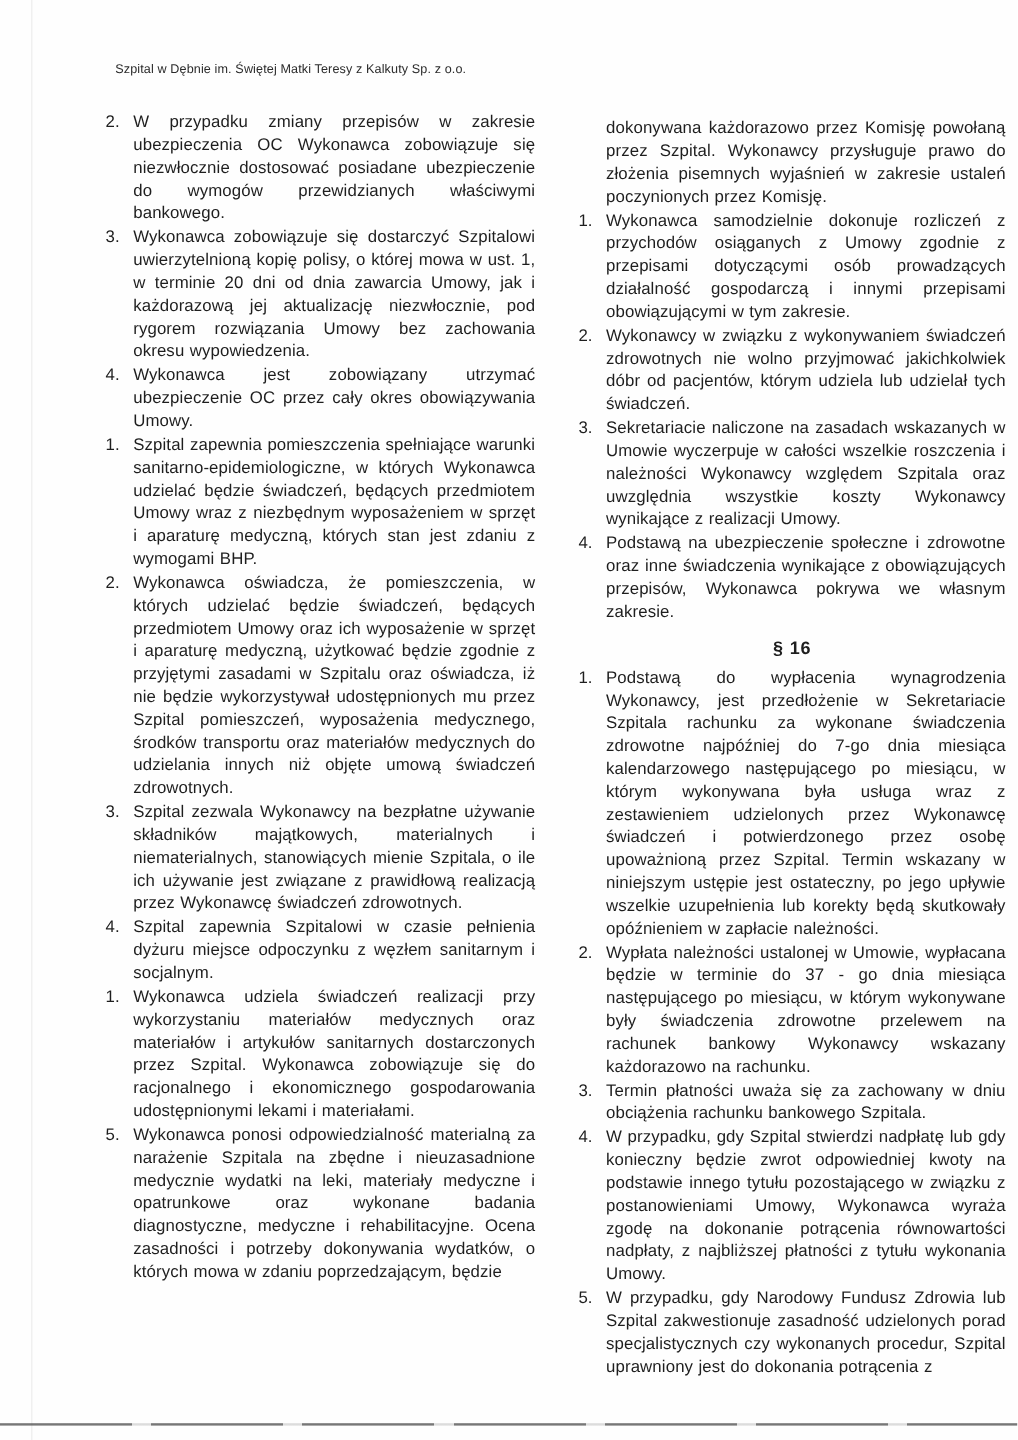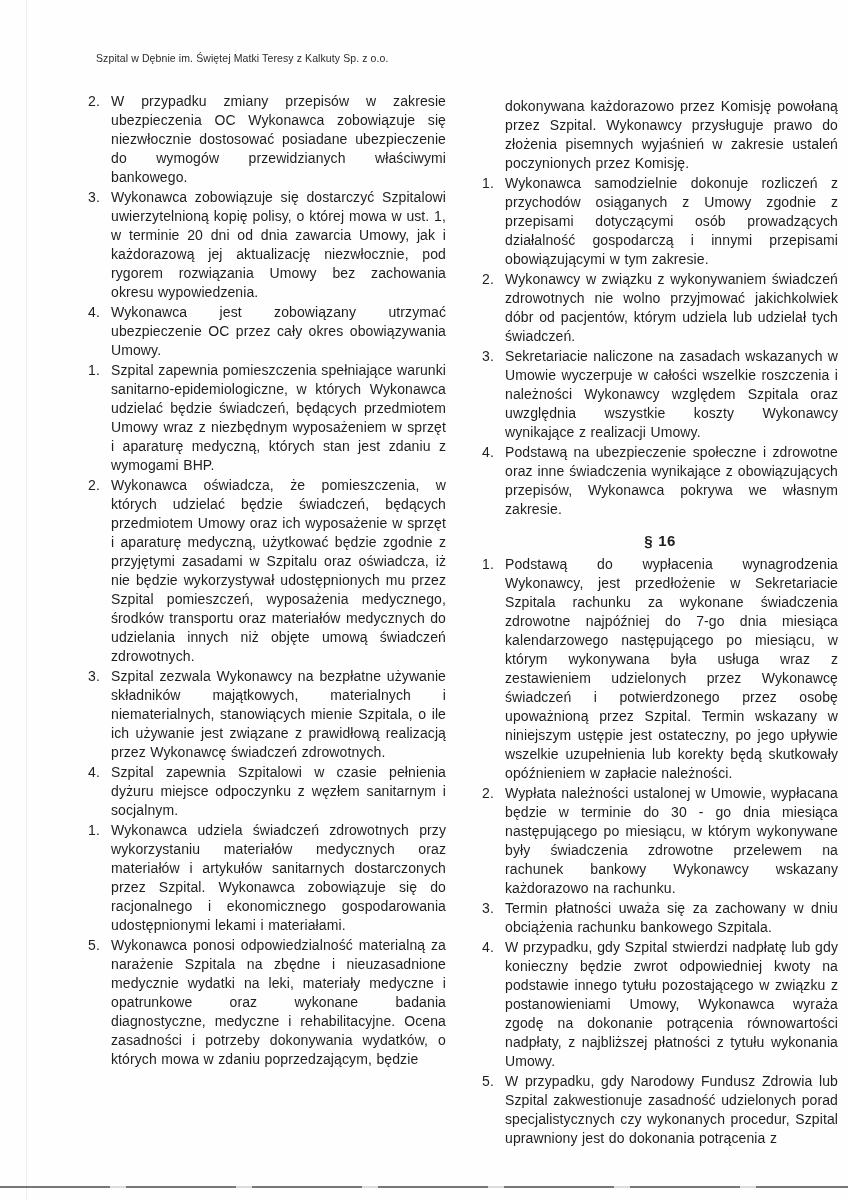--- a/index.html
+++ b/index.html
@@ -113,21 +113,21 @@
       <div class="item">
         <span class="num">3.</span>
         <span class="txt">Szpital zezwala Wykonawcy na bezpłatne używanie składników majątkowych, materialnych i niematerialnych, stanowiących mienie Szpitala, o ile ich używanie jest związane z prawidłową realizacją przez Wykonawcę świadczeń zdrowotnych.</span>
       </div>
       <div class="item">
         <span class="num">4.</span>
         <span class="txt">Szpital zapewnia Szpitalowi w czasie pełnienia dyżuru miejsce odpoczynku z węzłem sanitarnym i socjalnym.</span>
       </div>
       <div class="item">
         <span class="num">1.</span>
-        <span class="txt">Wykonawca udziela świadczeń zdrowotnych przy wykorzystaniu materiałów medycznych oraz materiałów i artykułów sanitarnych dostarczonych przez Szpital. Wykonawca zobowiązuje się do racjonalnego i ekonomicznego gospodarowania udostępnionymi lekami i materiałami.</span>
+        <span class="txt">Wykonawca udziela świadczeń realizacji przy wykorzystaniu materiałów medycznych oraz materiałów i artykułów sanitarnych dostarczonych przez Szpital. Wykonawca zobowiązuje się do racjonalnego i ekonomicznego gospodarowania udostępnionymi lekami i materiałami.</span>
       </div>
       <div class="item">
         <span class="num">5.</span>
         <span class="txt">Wykonawca ponosi odpowiedzialność materialną za narażenie Szpitala na zbędne i nieuzasadnione medycznie wydatki na leki, materiały medyczne i opatrunkowe oraz wykonane badania diagnostyczne, medyczne i rehabilitacyjne. Ocena zasadności i potrzeby dokonywania wydatków, o których mowa w zdaniu poprzedzającym, będzie</span>
       </div>
     </div>
   <div class="col col-right">
       <div class="item">
         <span class="num"></span>
         <span class="txt">dokonywana każdorazowo przez Komisję powołaną przez Szpital. Wykonawcy przysługuje prawo do złożenia pisemnych wyjaśnień w zakresie ustaleń poczynionych przez Komisję.</span>
@@ -148,21 +148,21 @@
         <span class="num">4.</span>
         <span class="txt">Podstawą na ubezpieczenie społeczne i zdrowotne oraz inne świadczenia wynikające z obowiązujących przepisów, Wykonawca pokrywa we własnym zakresie.</span>
       </div>
       <div class="sec-heading">§ 16</div>
       <div class="item">
         <span class="num">1.</span>
         <span class="txt">Podstawą do wypłacenia wynagrodzenia Wykonawcy, jest przedłożenie w Sekretariacie Szpitala rachunku za wykonane świadczenia zdrowotne najpóźniej do 7-go dnia miesiąca kalendarzowego następującego po miesiącu, w którym wykonywana była usługa wraz z zestawieniem udzielonych przez Wykonawcę świadczeń i potwierdzonego przez osobę upoważnioną przez Szpital. Termin wskazany w niniejszym ustępie jest ostateczny, po jego upływie wszelkie uzupełnienia lub korekty będą skutkowały opóźnieniem w zapłacie należności.</span>
       </div>
       <div class="item">
         <span class="num">2.</span>
-        <span class="txt">Wypłata należności ustalonej w Umowie, wypłacana będzie w terminie do 30 - go dnia miesiąca następującego po miesiącu, w którym wykonywane były świadczenia zdrowotne przelewem na rachunek bankowy Wykonawcy wskazany każdorazowo na rachunku.</span>
+        <span class="txt">Wypłata należności ustalonej w Umowie, wypłacana będzie w terminie do 37 - go dnia miesiąca następującego po miesiącu, w którym wykonywane były świadczenia zdrowotne przelewem na rachunek bankowy Wykonawcy wskazany każdorazowo na rachunku.</span>
       </div>
       <div class="item">
         <span class="num">3.</span>
         <span class="txt">Termin płatności uważa się za zachowany w dniu obciążenia rachunku bankowego Szpitala.</span>
       </div>
       <div class="item">
         <span class="num">4.</span>
         <span class="txt">W przypadku, gdy Szpital stwierdzi nadpłatę lub gdy konieczny będzie zwrot odpowiedniej kwoty na podstawie innego tytułu pozostającego w związku z postanowieniami Umowy, Wykonawca wyraża zgodę na dokonanie potrącenia równowartości nadpłaty, z najbliższej płatności z tytułu wykonania Umowy.</span>
       </div>
       <div class="item">

